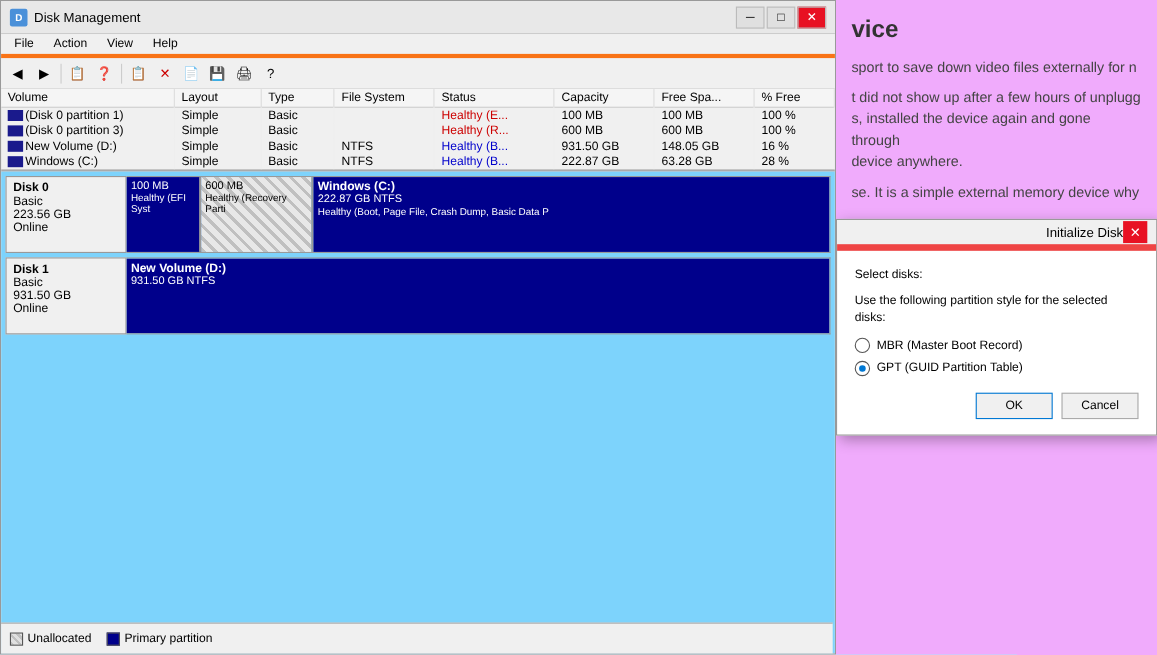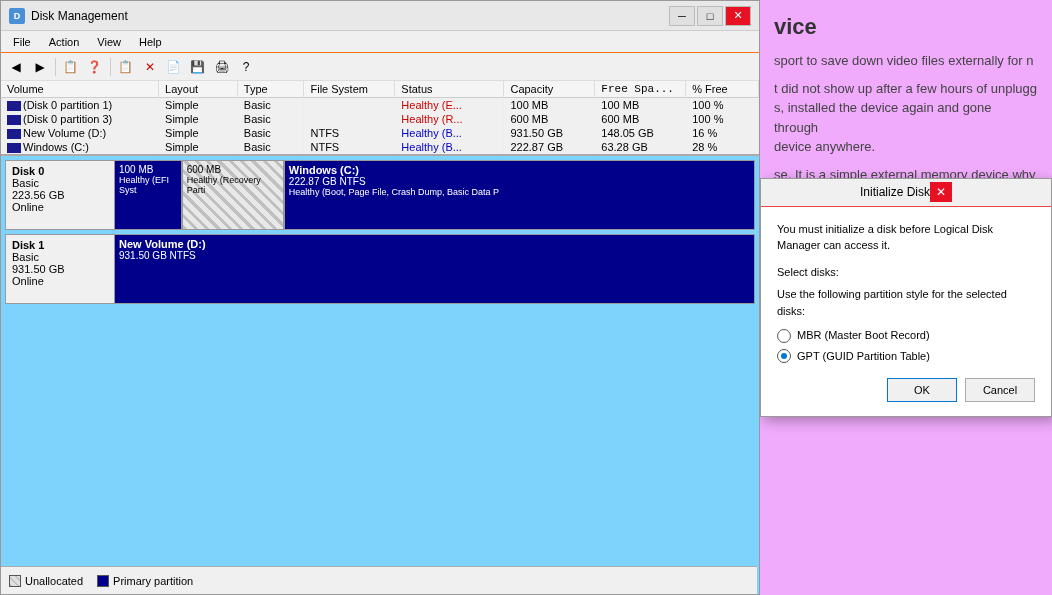--- a/index.html
+++ b/index.html
@@ -47,21 +47,21 @@
       display: flex; align-items: center; justify-content: center;
       font-size: 11px;
     }
     .title-btn.close { background: #e81123; color: white; }
 
     .menu-bar {
       height: 22px;
       display: flex;
       align-items: center;
       background: #f0f0f0;
-      border-bottom: 1px solid #f97316;
+      border-bottom: 4px solid #f97316;
       padding: 0 4px;
       gap: 2px;
     }
     .menu-item {
       padding: 2px 8px;
       cursor: pointer;
       font-size: 11px;
     }
 
     .toolbar {
@@ -244,23 +244,23 @@
       border: 1px solid #999;
       box-shadow: 4px 4px 12px rgba(0,0,0,0.3);
       width: 390px;
       font-size: 11px;
     }
     .dialog-title-bar {
       background: #f0f0f0;
       height: 28px;
       display: flex;
       align-items: center;
-      justify-content: center;
+      justify-content: flex-end;
       padding: 0 8px;
-      border-bottom: 1px solid #ef4444;
+      border-bottom: 6px solid #ef4444;
     }
     .dialog-title-text { font-size: 12px; font-weight: normal; }
     .dialog-close-btn {
       width: 22px; height: 20px;
       background: #e81123;
       border: none;
       color: white;
       cursor: pointer;
       font-size: 12px;
       display: flex; align-items: center; justify-content: center;
@@ -384,21 +384,21 @@
     <div class="disk-table">
       <table>
         <thead>
           <tr>
             <th style="width:130px;">Volume</th>
             <th style="width:65px;">Layout</th>
             <th style="width:55px;">Type</th>
             <th style="width:75px;">File System</th>
             <th style="width:90px;">Status</th>
             <th style="width:75px;">Capacity</th>
-            <th style="width:75px;font-family:Liberation Mono, monospace;">Free Spa...</th>
+            <th style="width:75px;">Free Spa...</th>
             <th style="width:60px;">% Free</th>
           </tr>
         </thead>
         <tbody id="table-body">
         <tr>
               <td><span class="vol-disk-indicator"></span>(Disk 0 partition 1)</td>
               <td>Simple</td>
               <td>Basic</td>
               <td></td>
               <td style="color: rgb(204, 0, 0);">Healthy (E...</td>
@@ -501,21 +501,20 @@
   <div class="webpage-text">t did not show up after a few hours of unplugg<br>s, installed the device again and gone through<br>device anywhere.</div>
   <div class="webpage-text" style="margin-top:8px;">se. It is a simple external memory device why</div>
 
   <div class="dialog-overlay">
     <div class="dialog">
       <div class="dialog-title-bar">
         <span class="dialog-title-text">Initialize Disk</span>
         <button class="dialog-close-btn">✕</button>
       </div>
       <div class="dialog-body">
-        <div class="dialog-desc">You must initialize a disk before Logical Disk Manager can access it.</div>
         <div class="dialog-select-label">Select disks:</div>
         <div class="partition-style-label">Use the following partition style for the selected disks:</div>
         <div class="radio-group">
           <label class="radio-item">
             <div class="radio-circle"></div>
             <span>MBR (Master Boot Record)</span>
           </label>
           <label class="radio-item">
             <div class="radio-circle selected"></div>
             <span>GPT (GUID Partition Table)</span>

